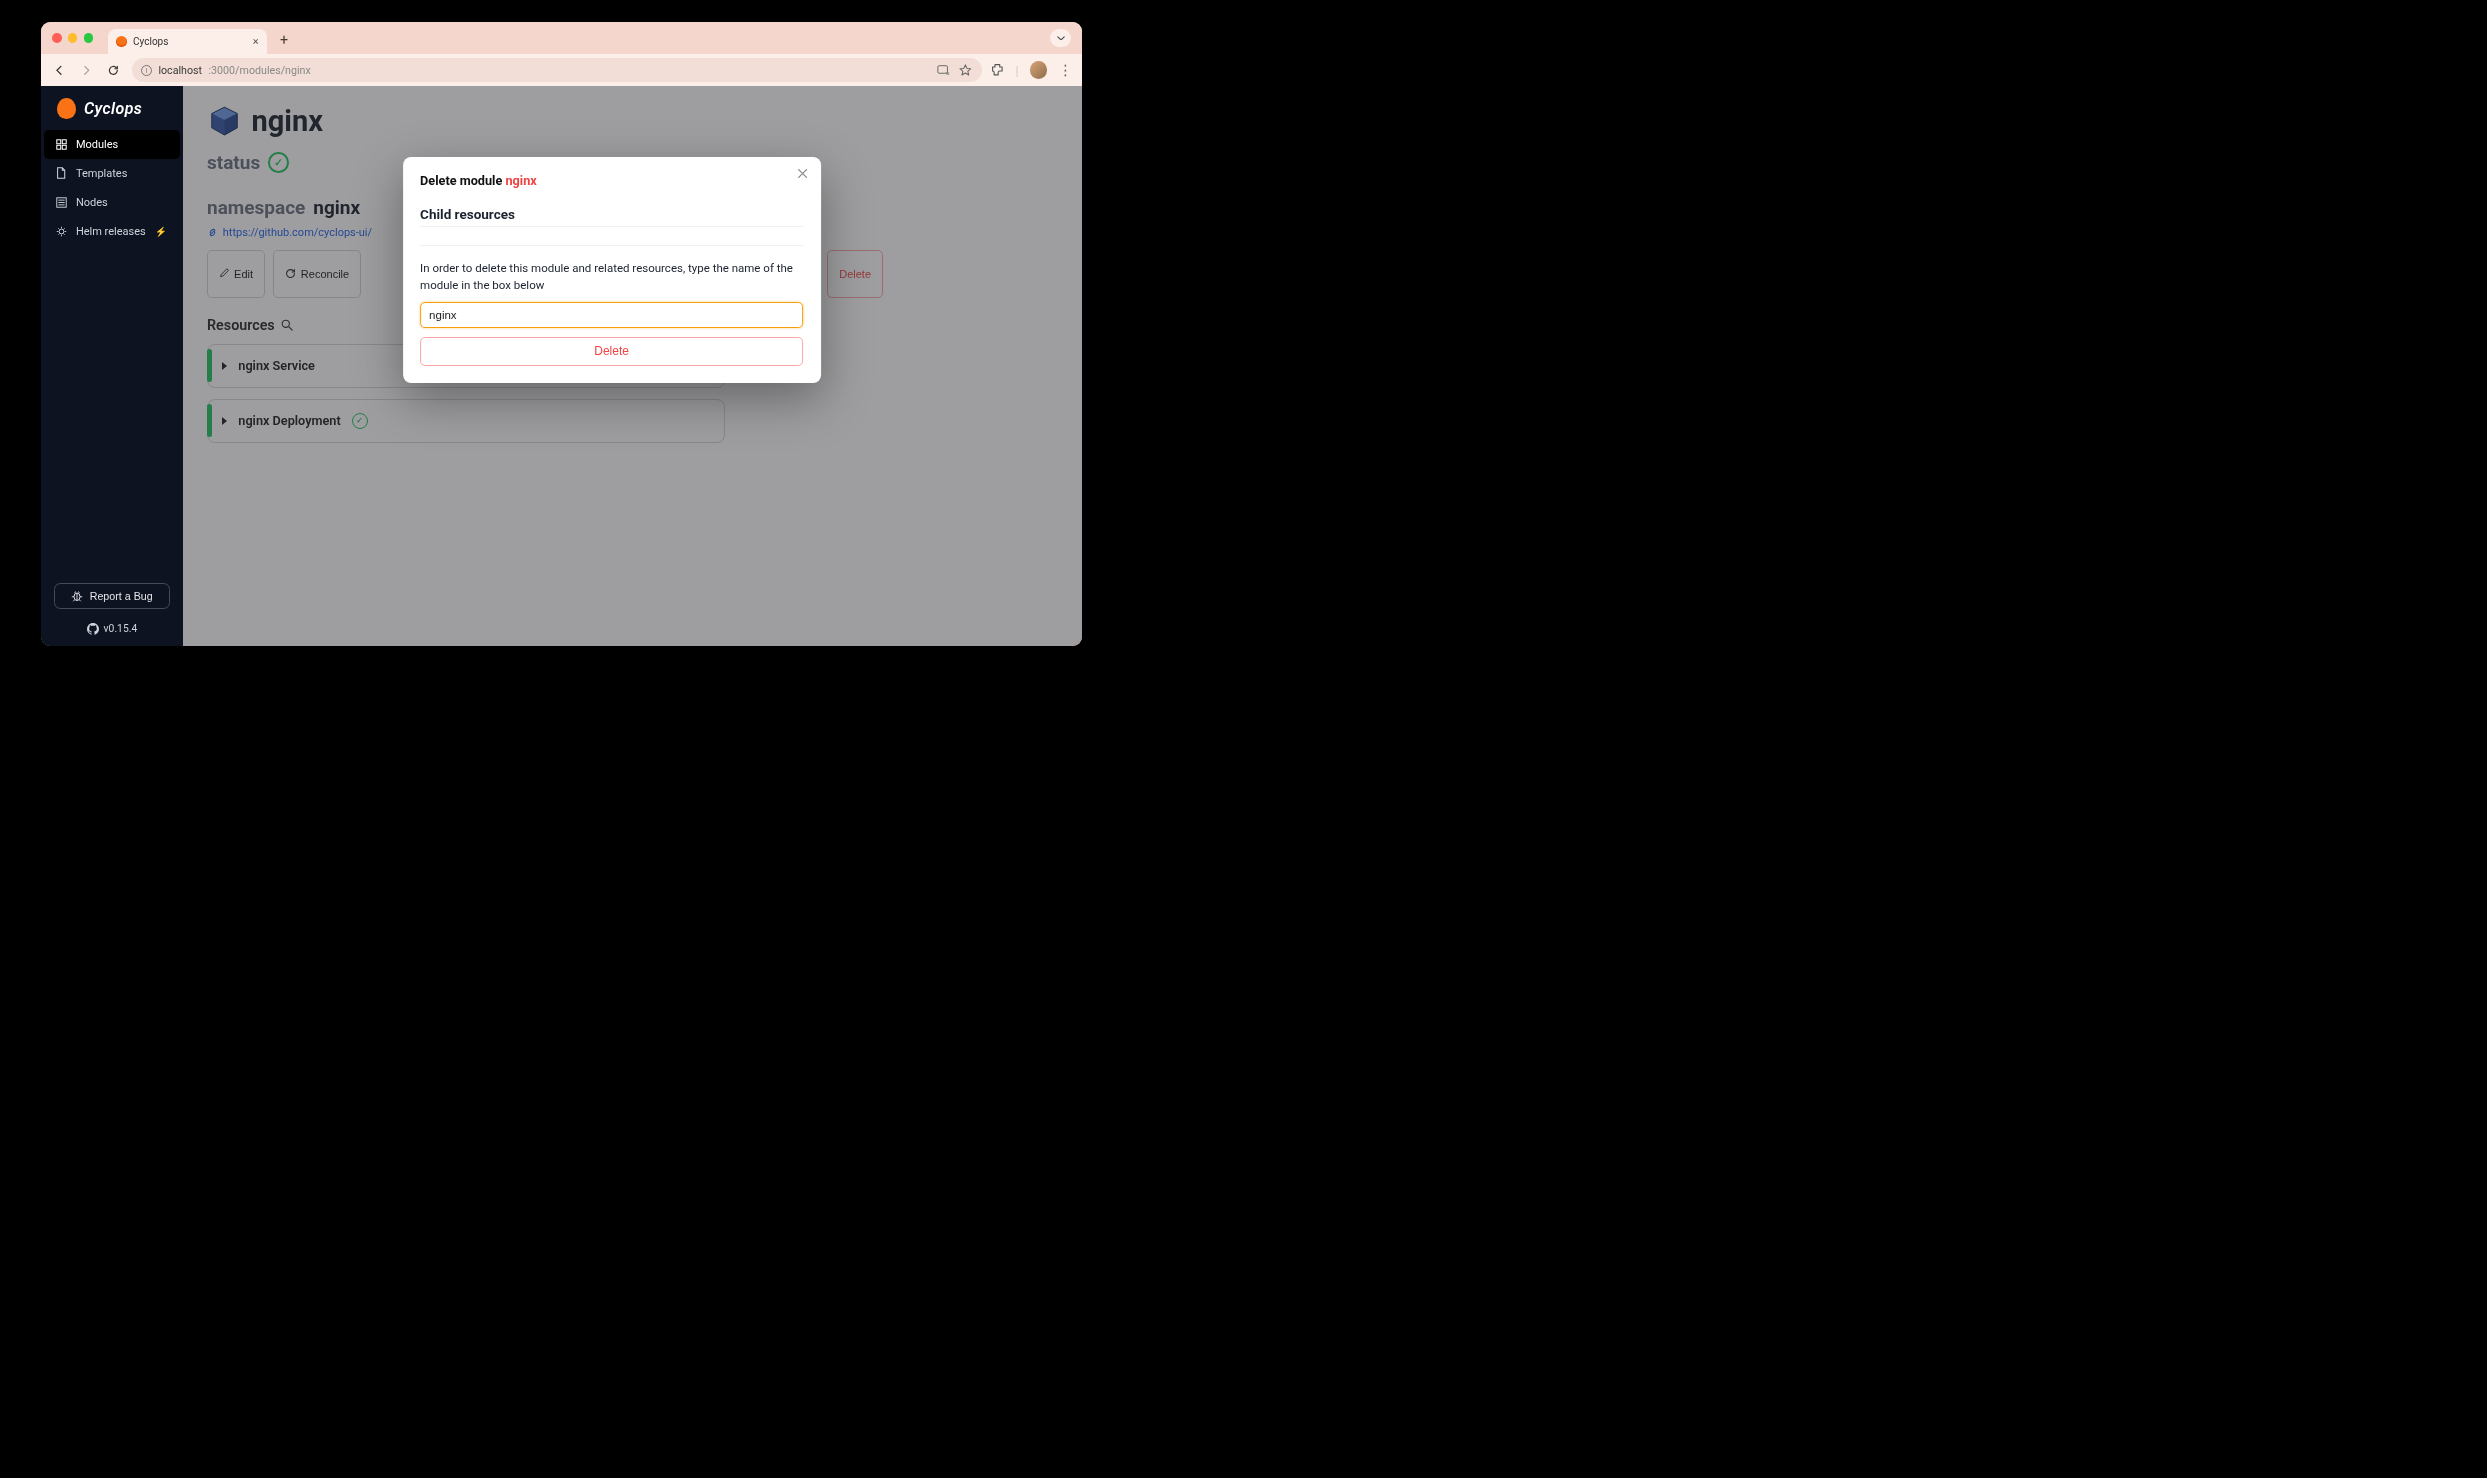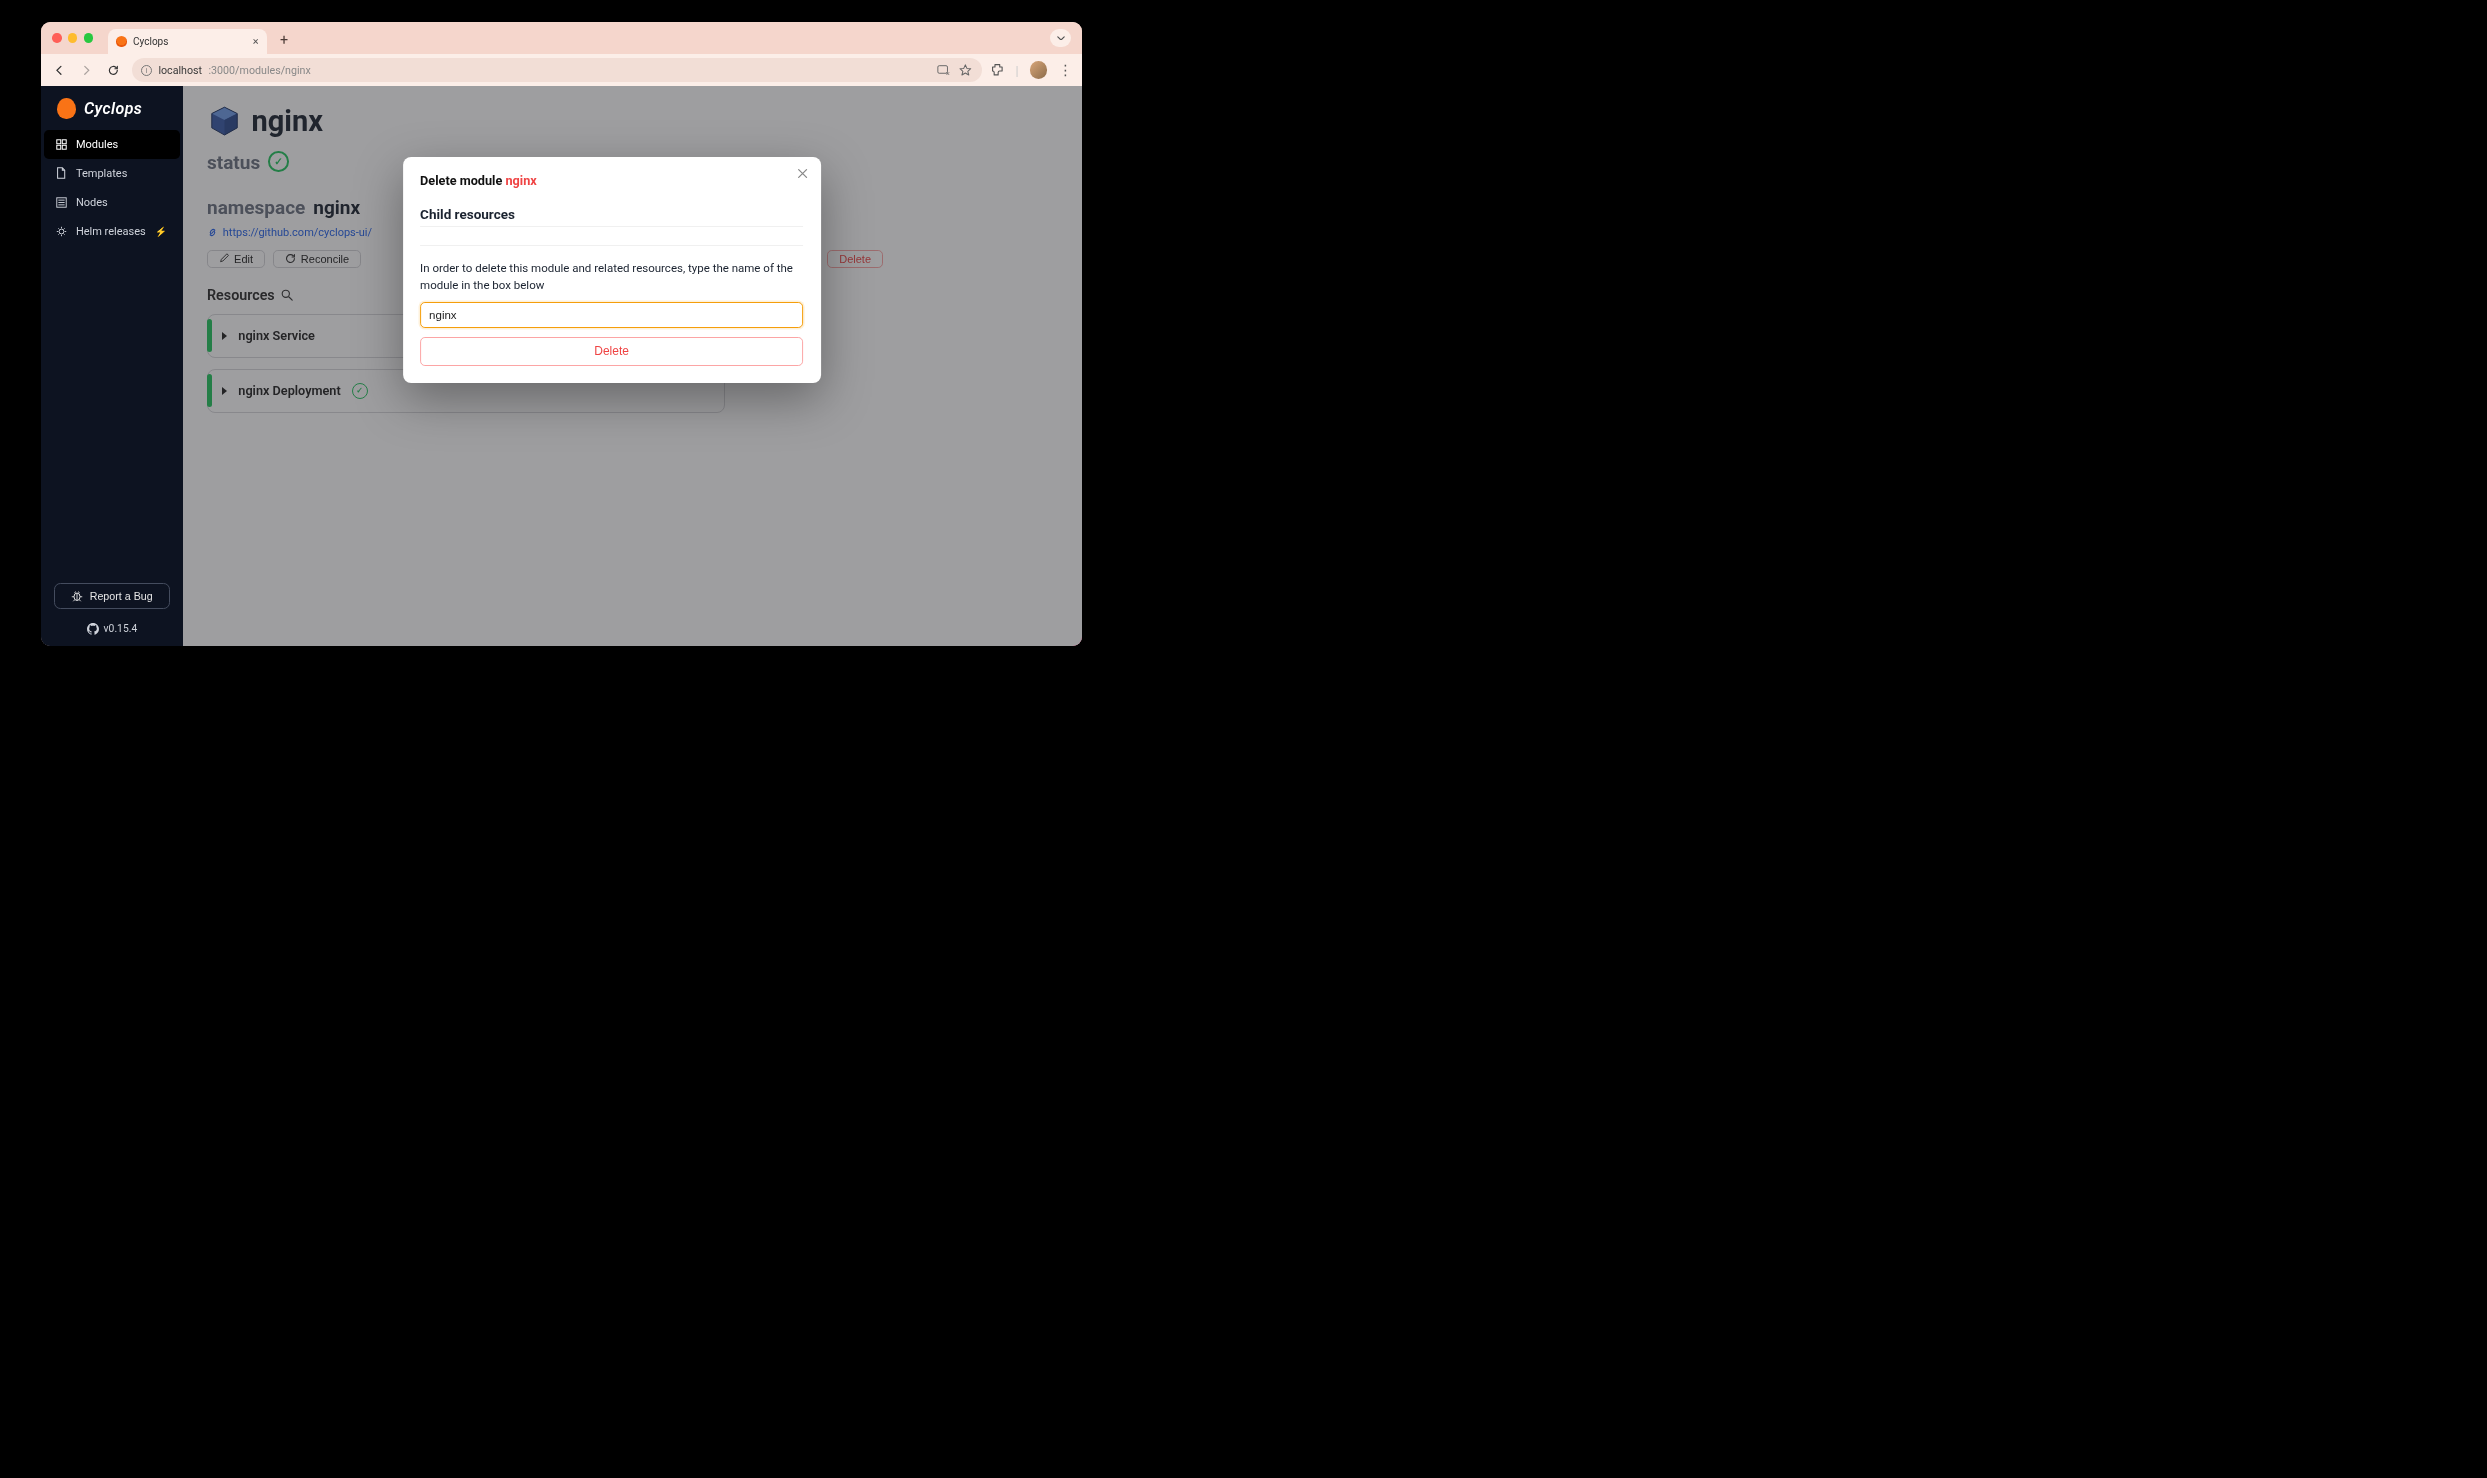--- a/index.html
+++ b/index.html
@@ -154,37 +154,37 @@
   overflow:auto;
   background:#fff;
 }
 .module-title-row {
   display:flex; align-items:center; gap:9.5px;
 }
 .cube-icon {
   width:35px; height:35px;
 }
 .module-title { font-size:29px; font-weight:700; color:#1b2330;}
-.status-row { display:flex; gap:8px; margin-top:12.7px;}
+.status-row { display:flex; align-items:center; gap:8px; margin-top:12.7px;}
 .status-label { font-size:19px; font-weight:700; color:#6b7280;}
 .status-check {
   width:20.6px; height:20.6px; border:2px solid #22c55e; border-radius:50%;
   display:flex; align-items:center; justify-content:center; color:#22c55e; font-size:10.3px; font-weight:900;
 }
 .namespace-row { display:flex; align-items:center; gap:8px; margin-top:22px;}
 .namespace-label { font-size:19px; font-weight:700; color:#6b7280;}
 .namespace-value { font-size:19px; font-weight:700; color:#1b2330;}
 .link-row { margin-top:6.4px; display:flex; align-items:center; gap:4.8px; color:#2563eb; font-size:11px;}
 .link-row a { color:#2563eb; text-decoration:none; cursor:pointer;}
 .actions-title { font-size:16px; font-weight:600; color:#2b2b2b; margin-top:30px;}
 .actions-row { display:flex; gap:8px; margin-top:11px;}
 .action-btn {
   display:flex; align-items:center; gap:4.8px;
   border:0.8px solid #d4d4d8; background:#fff; color:#222;
-  padding:2px 11px; border-radius:4.8px; font-size:11px; cursor:pointer;
+  padding:17px 11px; border-radius:4.8px; font-size:11px; cursor:pointer;
 }
 .action-btn.danger { color:#ef4444; border-color:#fca5a5;}
 .resources-title { display:flex; align-items:center; gap:6.4px; font-size:14.3px; font-weight:600; color:#2b2b2b; margin-top:19px;}
 .resource-card {
   margin-top:11px;
   border:0.8px solid #d7d7da;
   border-radius:8px;
   height:44px;
   display:flex;
   align-items:center;

